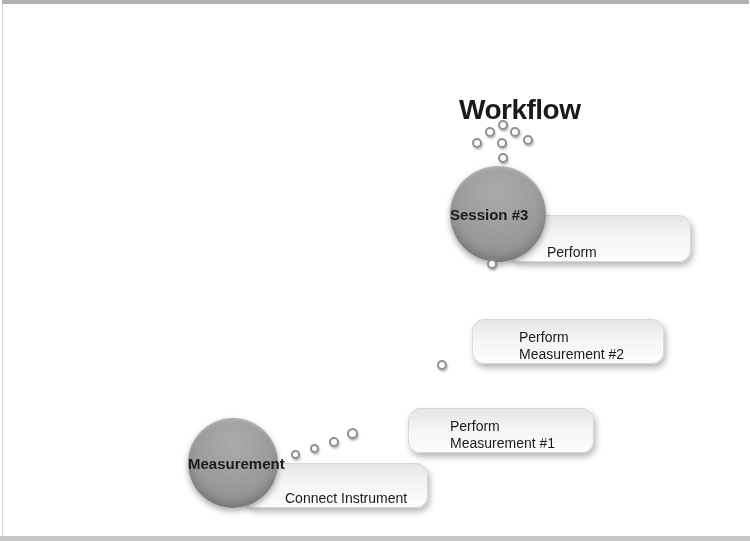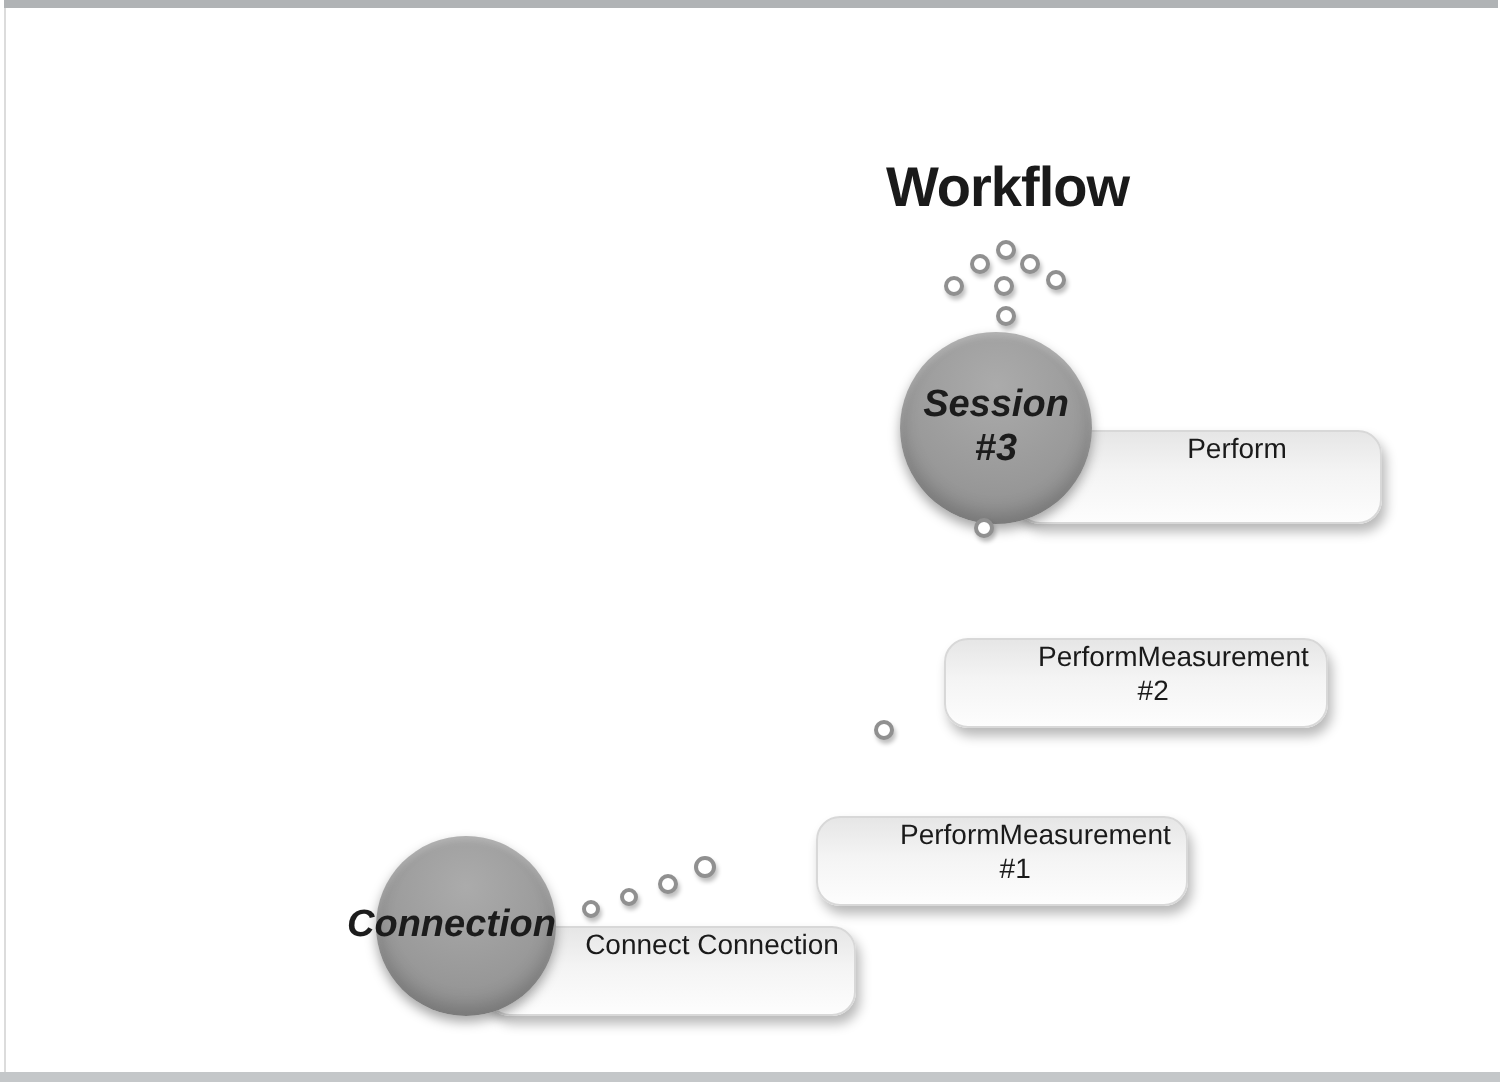--- a/index.html
+++ b/index.html
@@ -14,50 +14,49 @@
   }
   .frame-bottom {
     position:absolute; left:0; right:0; bottom:0; height:5px;
     background:var(--frame-bottom-bar,#c4c7c9);
   }
   .frame-left {
     position:absolute; left:2px; top:4px; bottom:5px; width:1px;
     background:#dcdcdc;
   }
   .title {
-    position:absolute; left:443px; top:78px; margin:0;
+    position:absolute; left:443px; top:78px; margin:16px;
     font-size:28px; font-weight:bold; letter-spacing:-0.5px;
     color:var(--title-text,#1a1a1a);
   }
   .bubble {
     position:absolute; z-index:1; box-sizing:border-box;
     border-radius:12px;
     background:linear-gradient(180deg,
       var(--callout-fill-top,#e6e6e6) 0%, #f4f4f4 45%,
       var(--callout-fill-bottom,#fdfdfd) 100%);
     border:1px solid #d8d8d8;
     box-shadow:2px 4px 6px rgba(0,0,0,0.28);
-    display:flex; flex-direction:row; justify-content:center;
+    display:flex; flex-direction:column; justify-content:flex-end;
     font-size:14px; line-height:17px; color:var(--callout-text,#1a1a1a);
   }
   .b-conn { left:243px; top:463px; width:185px; height:45px; padding-left:41px; }
   .b-1    { left:408px; top:408px; width:186px; height:45px; padding-left:41px; }
   .b-2    { left:472px; top:319px; width:192px; height:45px; padding-left:46px; }
   .b-3    { left:508px; top:215px; width:183px; height:47px; padding-left:38px; }
   .circle {
     position:absolute; z-index:2; border-radius:50%;
-    display:flex; align-items:center; justify-content:flex-end;
-    font-weight:bold; font-size:19px; color:var(--circle-text,#1c1c1c);
+    display:flex; align-items:center; justify-content:flex-start;
+    font-weight:bold; font-size:15px; color:var(--circle-text,#1c1c1c);
     background:radial-gradient(circle at 50% 28%,
       #ababab 0%, var(--circle-fill,#9a9a9a) 55%, #8a8a8a 100%);
     box-shadow:0 3px 6px rgba(0,0,0,0.35),
       inset 0 -5px 9px rgba(0,0,0,0.18),
       inset 0 2px 3px rgba(255,255,255,0.25);
     text-align:center;
-    font-style:italic;
   }
   .c-conn { left:188px; top:418px; width:90px; height:90px; }
   .c-s1   { left:351px; top:363px; width:90px; height:90px; }
   .c-s2   { left:420px; top:271px; width:92px; height:92px; }
   .c-s3   { left:450px; top:166px; width:96px; height:96px; }
   .dot {
     position:absolute; z-index:3; width:6px; height:6px;
     background:#ffffff; border:2px solid var(--dot-border,#909090);
     border-radius:50%; box-shadow:1px 2px 2px rgba(0,0,0,0.25);
   }
@@ -68,21 +67,21 @@
 <body>
 
 <div class="canvas">
   <div class="frame-top"></div>
   <div class="frame-bottom"></div>
   <div class="frame-left"></div>
 
   <h1 class="title">Workflow</h1>
 
   <div class="bubble b-conn">
-    <span>Connect Connection</span>
+    <span>Connect Instrument</span>
   </div>
   <div class="bubble b-1">
     <span>Perform</span>
     <span>Measurement #1</span>
   </div>
   <div class="bubble b-2">
     <span>Perform</span>
     <span>Measurement #2</span>
   </div>
   <div class="bubble b-3">
@@ -100,18 +99,18 @@
 
   <div class="dot" style="left:498px;top:120px"></div>
   <div class="dot" style="left:485px;top:127px"></div>
   <div class="dot" style="left:510px;top:127px"></div>
   <div class="dot" style="left:472px;top:138px"></div>
   <div class="dot" style="left:497px;top:138px"></div>
   <div class="dot" style="left:523px;top:135px"></div>
   <div class="dot" style="left:498px;top:153px"></div>
 
   <div class="circle c-conn">
-    <span>Connection</span>
+    <span>Measurement</span>
   </div>
   <div class="circle c-s3">
     <span>Session #3</span>
   </div>
 </div>
 
 </body></html>

